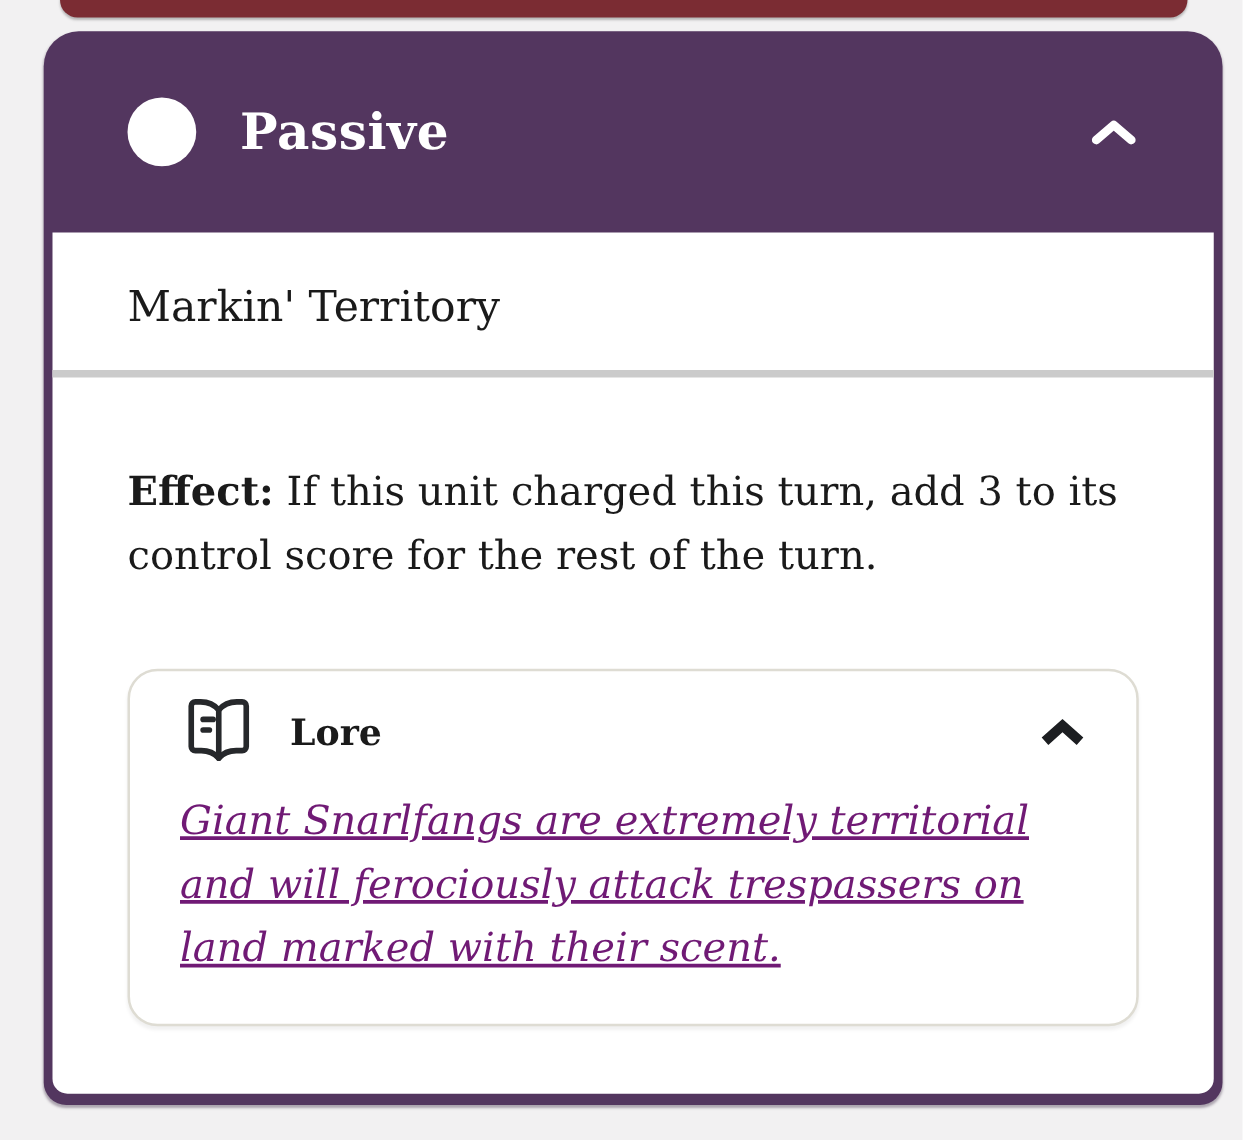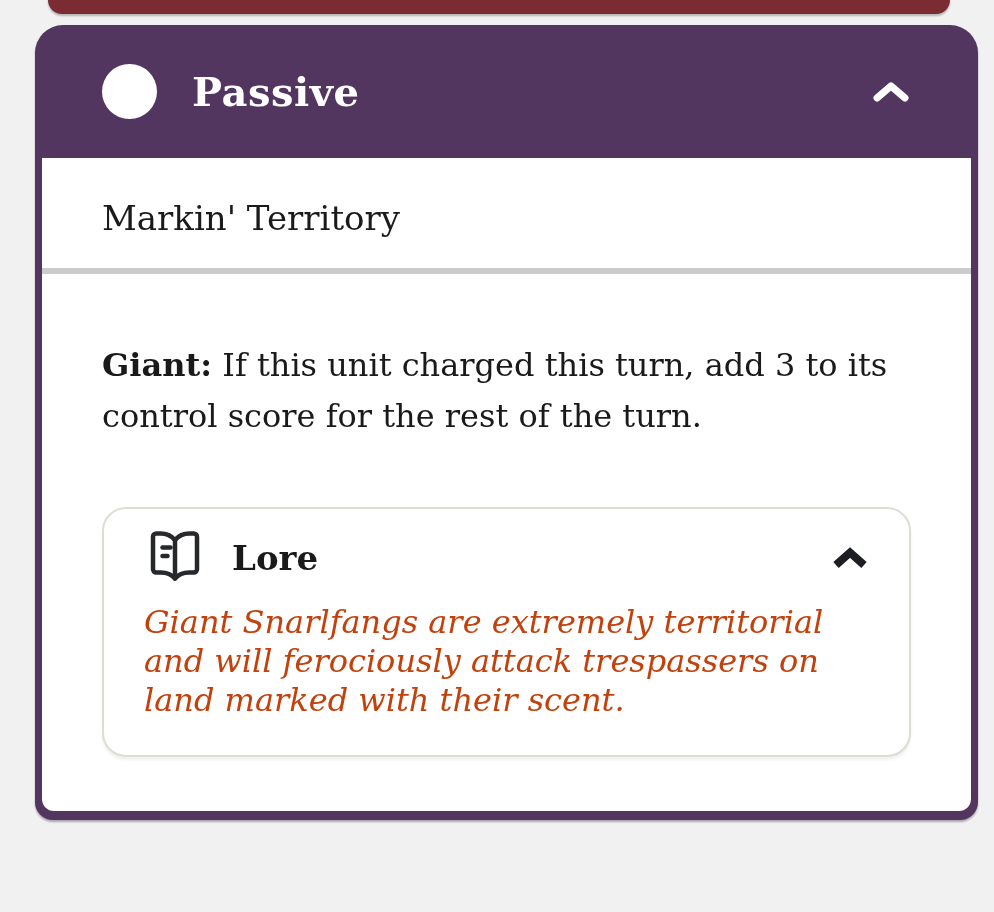--- a/index.html
+++ b/index.html
@@ -31,21 +31,21 @@
     border-radius: 28px 28px 18px 18px;
     padding: 0 7px 9px 7px;
     box-sizing: border-box;
     box-shadow: 0 2px 2px rgba(40,20,50,0.35);
   }
 
   .card-header {
     height: 133px;
     display: flex;
     align-items: center;
-    padding: 0 60px;
+    padding: 14px 60px;
     cursor: pointer;
   }
   .header-circle {
     width: 55px; height: 55px;
     background: #ffffff;
     border-radius: 50%;
     flex: 0 0 auto;
   }
   .header-title {
     margin-left: 35px;
@@ -92,33 +92,34 @@
     background: #ffffff;
   }
   .lore-header {
     display: flex;
     align-items: center;
     cursor: pointer;
   }
   .lore-book-icon { flex: 0 0 auto; display: flex; }
   .lore-title {
     margin-left: 26px;
-    font-size: 34px;
+    font-size: 29px;
     font-weight: bold;
     line-height: 41px;
   }
   .lore-chevron { margin-left: auto; display: flex; }
 
   .lore-text {
     margin: 16px 0 0 0;
     font-size: 32px;
     font-style: italic;
-    line-height: 39px;
-    color: #c2410c;
+    line-height: 51px;
+    color: #701a75;
     white-space: pre;
+    text-decoration: underline;
   }
 </style>
 </head>
 <body>
 
 <div class="top-bar"></div>
 
 <section class="card">
 
   <header class="card-header">
@@ -130,21 +131,21 @@
       </svg>
     </span>
   </header>
 
   <div class="card-body">
 
     <h2 class="ability-name">Markin' Territory</h2>
 
     <div class="divider"></div>
 
-    <p class="effect"><strong>Giant:</strong><span> If this unit charged this turn, add 3 to its
+    <p class="effect"><strong>Effect:</strong><span> If this unit charged this turn, add 3 to its
 control score for the rest of the turn.</span></p>
 
     <div class="lore-box">
       <div class="lore-header">
         <span class="lore-book-icon">
           <svg width="62" height="58" viewBox="0 0 60 58" aria-hidden="true">
             <path d="M30 11 C26.5 6.8 21.3 4.5 15.5 4.5 L11.3 4.5 C9.4 4.5 8 5.9 8 7.8 L8 40.2 C8 42.1 9.4 43.5 11.3 43.5 L16 43.5 C21.5 43.5 26.8 45.8 30 49.5 C33.2 45.8 38.5 43.5 44 43.5 L48.7 43.5 C50.6 43.5 52 42.1 52 40.2 L52 7.8 C52 5.9 50.6 4.5 48.7 4.5 L44.5 4.5 C38.7 4.5 33.5 6.8 30 11 Z" fill="none" stroke="#26282b" stroke-width="4.5" stroke-linecap="round" stroke-linejoin="round"></path>
             <path d="M30 11 L30 49.5" fill="none" stroke="#26282b" stroke-width="4.5" stroke-linecap="round"></path>
             <path d="M17.5 18.5 L25.5 18.5" stroke="#26282b" stroke-width="4.5" stroke-linecap="round"></path>
             <path d="M17.5 27 L22.5 27" stroke="#26282b" stroke-width="4.5" stroke-linecap="round"></path>

